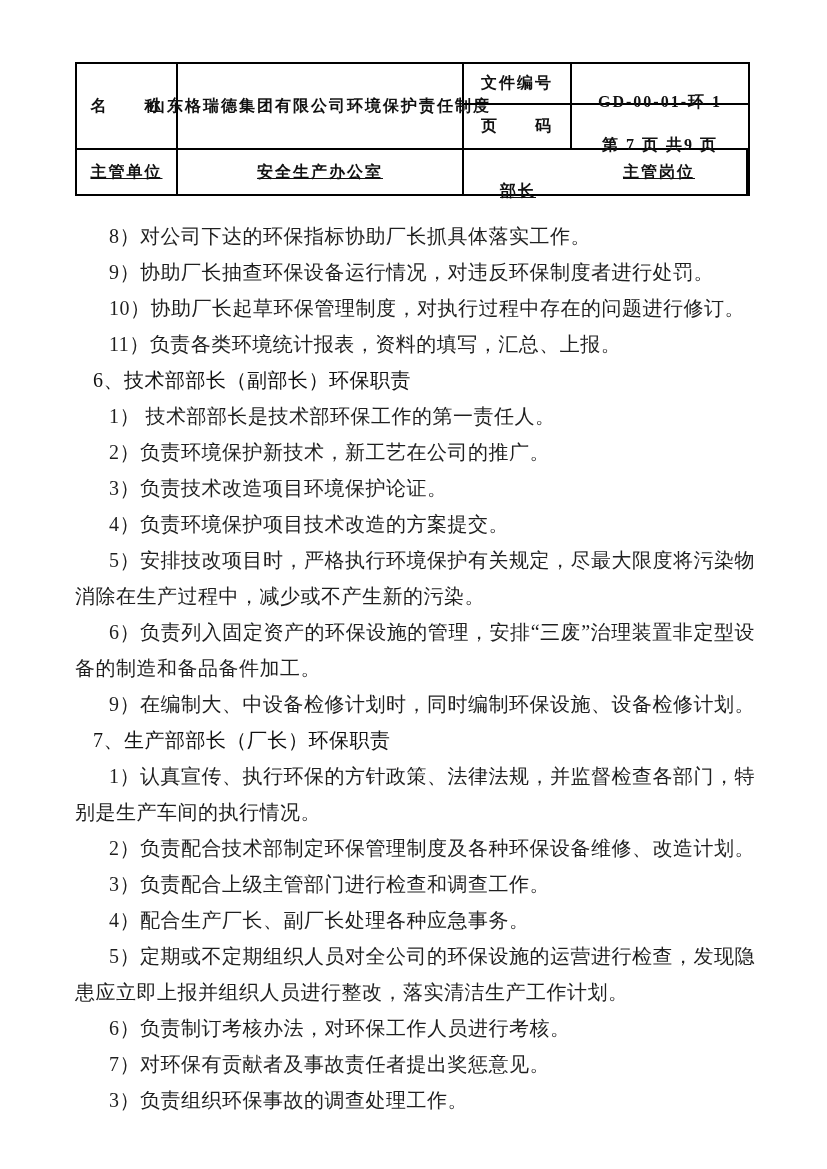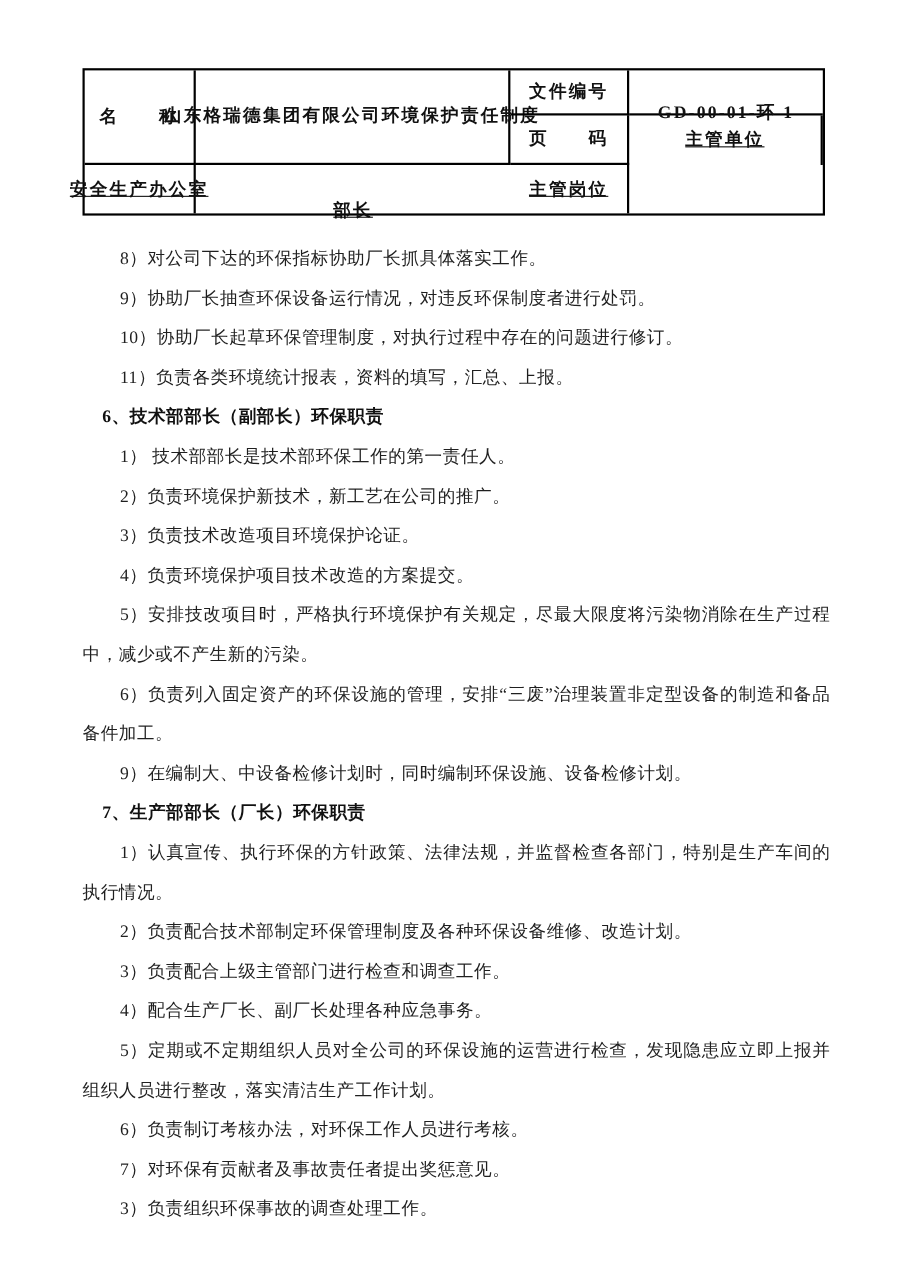--- a/index.html
+++ b/index.html
@@ -44,44 +44,45 @@
 
   
   .doc-body {
     position: absolute;
     left: 75px;
     top: 218px;
     width: 680px;
   }
   .para {
     margin: 0;
-    font-size: 16px;
+    font-size: 20px;
     line-height: 36px;
     letter-spacing: 0.5px;
     text-align: justify;
     color: #1f1f1f;
   }
   .para.item { text-indent: 34px; }
-  .para.heading { font-weight: bold; padding-left: 18px; color: #111; }
+  .para.heading { font-weight: normal; padding-left: 18px; color: #111; }
 </style>
 </head>
 <body>
 
 <div class="page">
 
   <div class="doc-table">
 
     <div class="cell span2">名      称</div>
     <div class="cell span2 name-value-cell">
       <div>山东格瑞德集团有限公司</div>
       <div>环境保护责任制度</div>
     </div>
     <div class="cell">文件编号</div>
     <div class="cell last-col">GD-00-01-环 1</div>
     <div class="cell">页      码</div>
+    <div class="cell last-col">第 7 页 共9 页</div>
 
     <div class="cell last-row">主管单位</div>
     <div class="cell last-row">安全生产办公室</div>
     <div class="cell last-row last-col">部长</div>
     <div class="cell last-row">主管岗位</div>
   </div>
 
   <div class="doc-body">
       <p class="para item">8）对公司下达的环保指标协助厂长抓具体落实工作。</p>
       <p class="para item">9）协助厂长抽查环保设备运行情况，对违反环保制度者进行处罚。</p>

